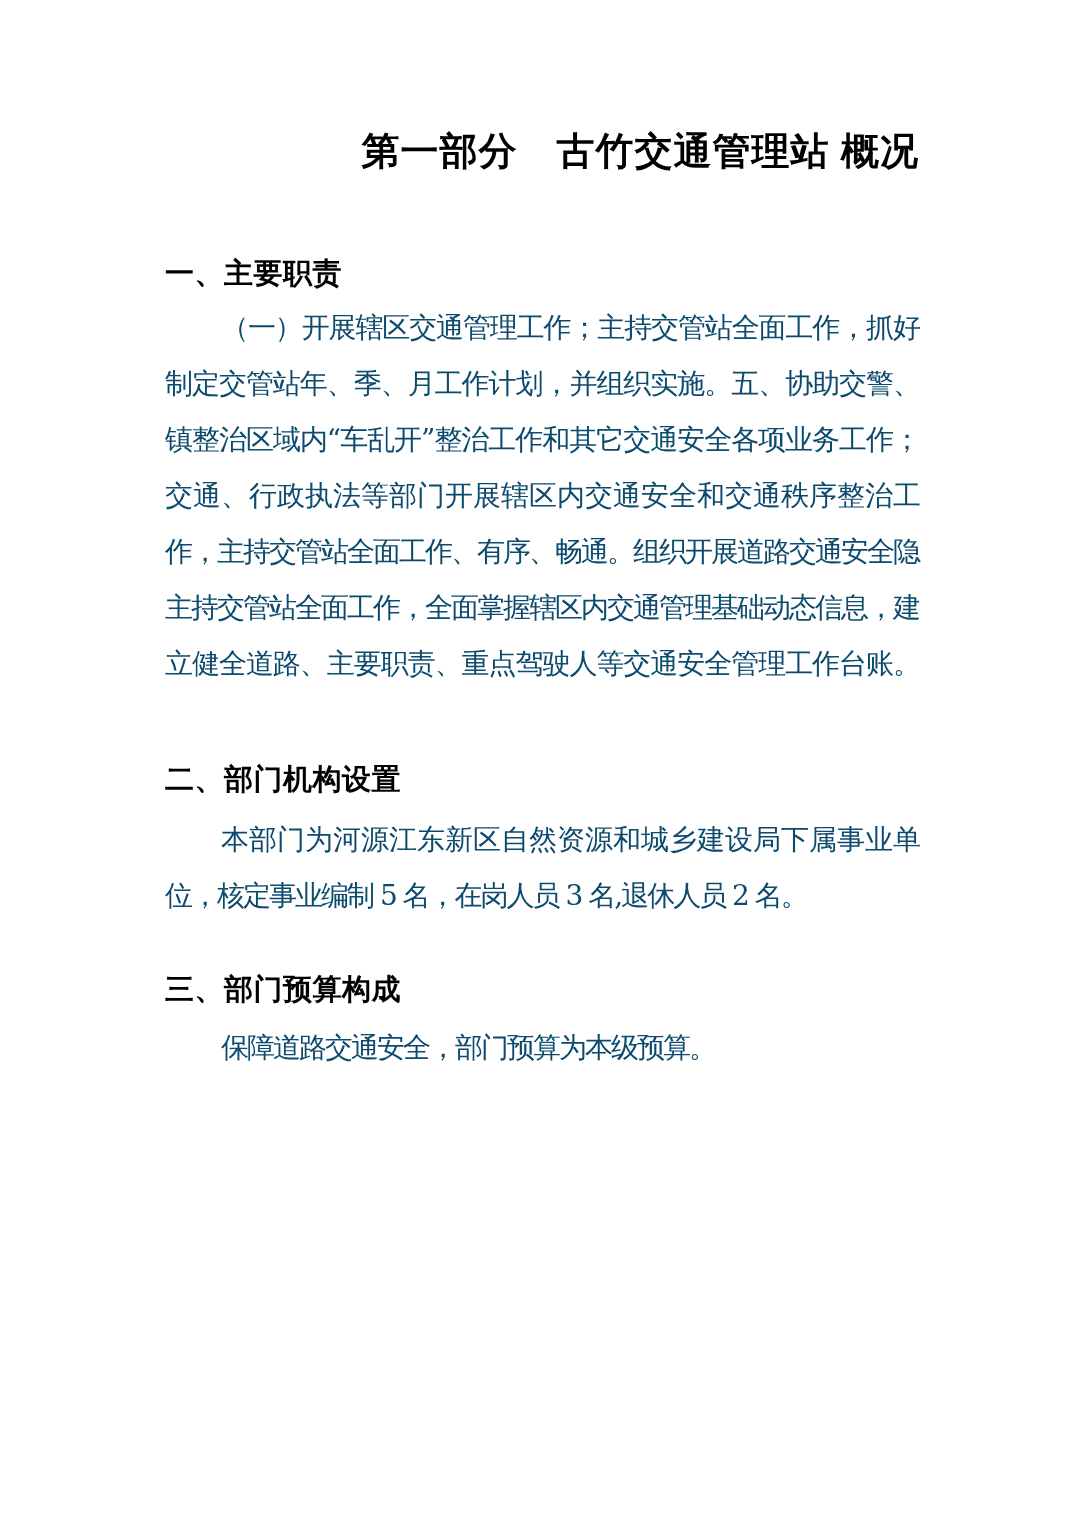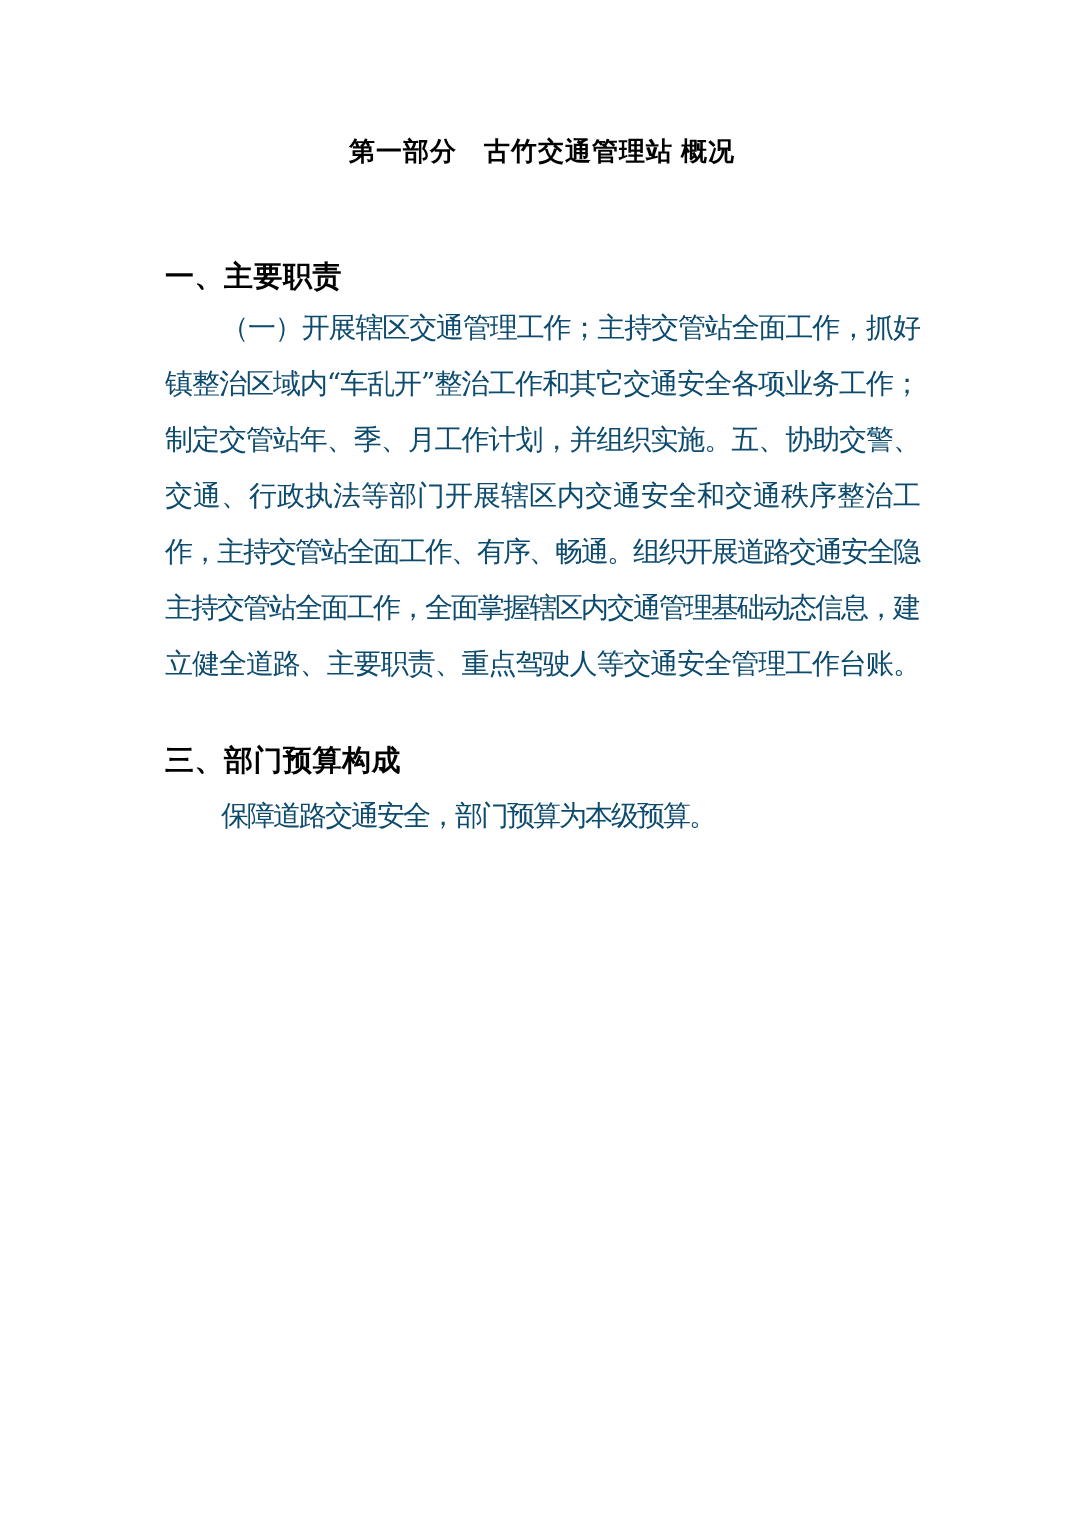--- a/index.html
+++ b/index.html
@@ -15,30 +15,30 @@
     position: relative;
     box-sizing: border-box;
   }
   .content {
     padding: 0 161px 0 165px; 
   }
   .doc-title {
     margin: 126px 0 0 0;
     font-family: "Liberation Sans", sans-serif;
     font-weight: 700;
-    font-size: 26px;
+    font-size: 38px;
     line-height: 50px;
     letter-spacing: 1px;
-    text-align: center;
+    text-align: right;
     color: #000000;
     white-space: nowrap;
   }
   .sec-heading {
     margin: 0;
-    font-family: Liberation Serif, serif;
+    font-family: Liberation Mono, monospace;
     font-weight: 700;
     font-size: 29px;
     line-height: 40px;
     letter-spacing: 0.5px;
     color: #000000;
   }
   .mt-h1 { margin-top: 80px; }
   .mt-h2 { margin-top: 70px; }
   .mt-h3 { margin-top: 48px; }
   .para {
@@ -69,29 +69,36 @@
 
 <div class="page">
   <div class="content">
 
     <h1 class="doc-title">第一部分　古竹交通管理站 概况</h1>
 
     <section>
       <h2 class="sec-heading mt-h1">一、主要职责</h2>
       <div class="para mt-p1">
         <div class="line stretch indent">（一）开展辖区交通管理工作；主持交管站全面工作，抓好</div>
+        <div class="line stretch">制定交管站年、季、月工作计划，并组织实施。五、协助交警、</div>
         <div class="line stretch">镇整治区域内“车乱开”整治工作和其它交通安全各项业务工作；</div>
-        <div class="line stretch">制定交管站年、季、月工作计划，并组织实施。五、协助交警、</div>
         <div class="line stretch">交通、行政执法等部门开展辖区内交通安全和交通秩序整治工</div>
         <div class="line stretch">作，主持交管站全面工作、有序、畅通。组织开展道路交通安全隐</div>
         <div class="line stretch">主持交管站全面工作，全面掌握辖区内交通管理基础动态信息，建</div>
         <div class="line stretch">立健全道路、主要职责、重点驾驶人等交通安全管理工作台账。</div>
       </div>
     </section>
 
+    <section>
+      <h2 class="sec-heading mt-h2">二、部门机构设置</h2>
+      <div class="para mt-p2">
+        <div class="line stretch indent">本部门为河源江东新区自然资源和城乡建设局下属事业单</div>
+        <div class="line natural">位，核定事业编制 5 名，在岗人员 3 名,退休人员 2 名。</div>
+      </div>
+    </section>
 
     <section>
       <h2 class="sec-heading mt-h3">三、部门预算构成</h2>
       <div class="para mt-p3">
         <div class="line natural indent">保障道路交通安全，部门预算为本级预算。</div>
       </div>
     </section>
 
   </div>
 </div>

